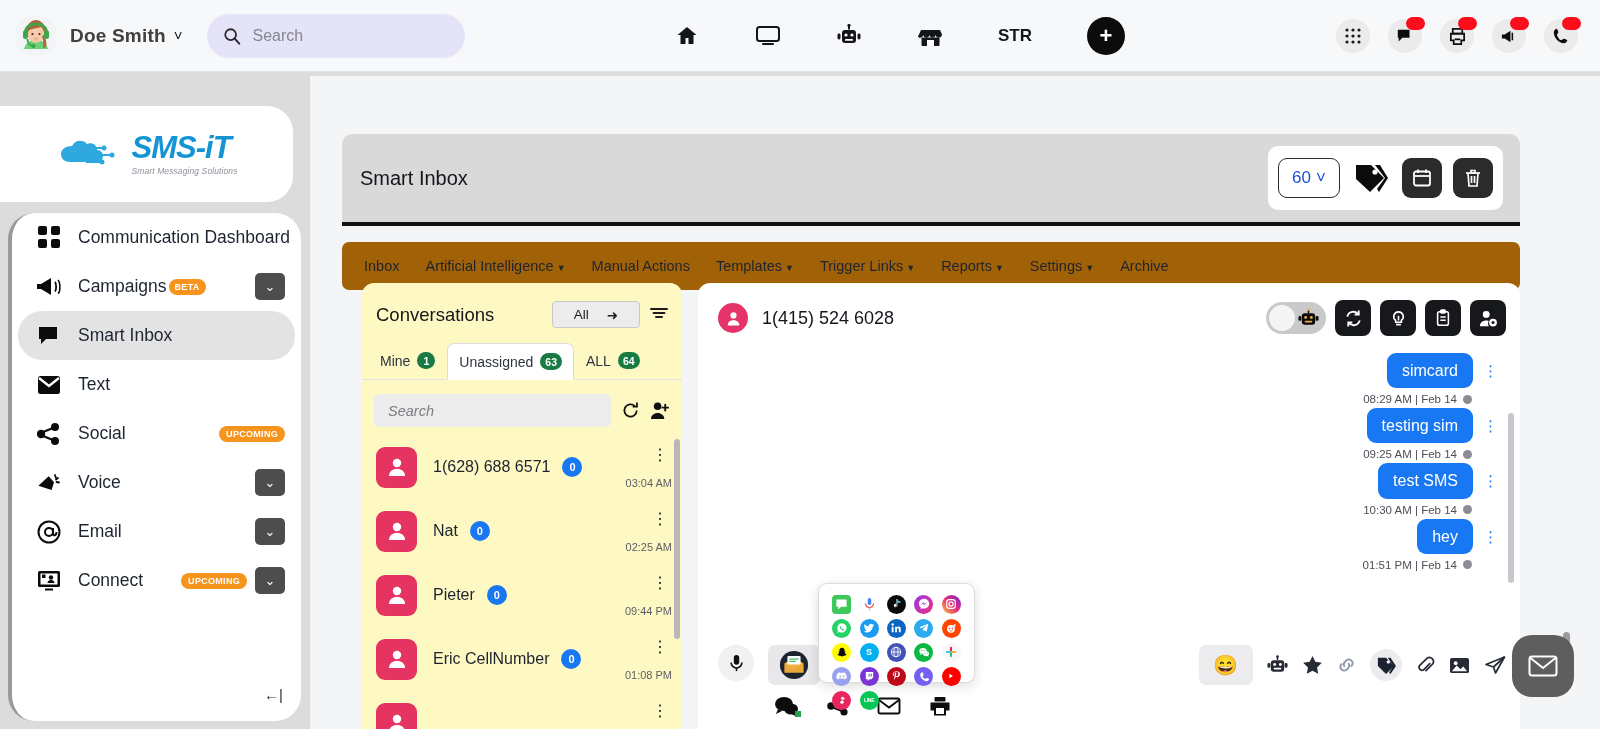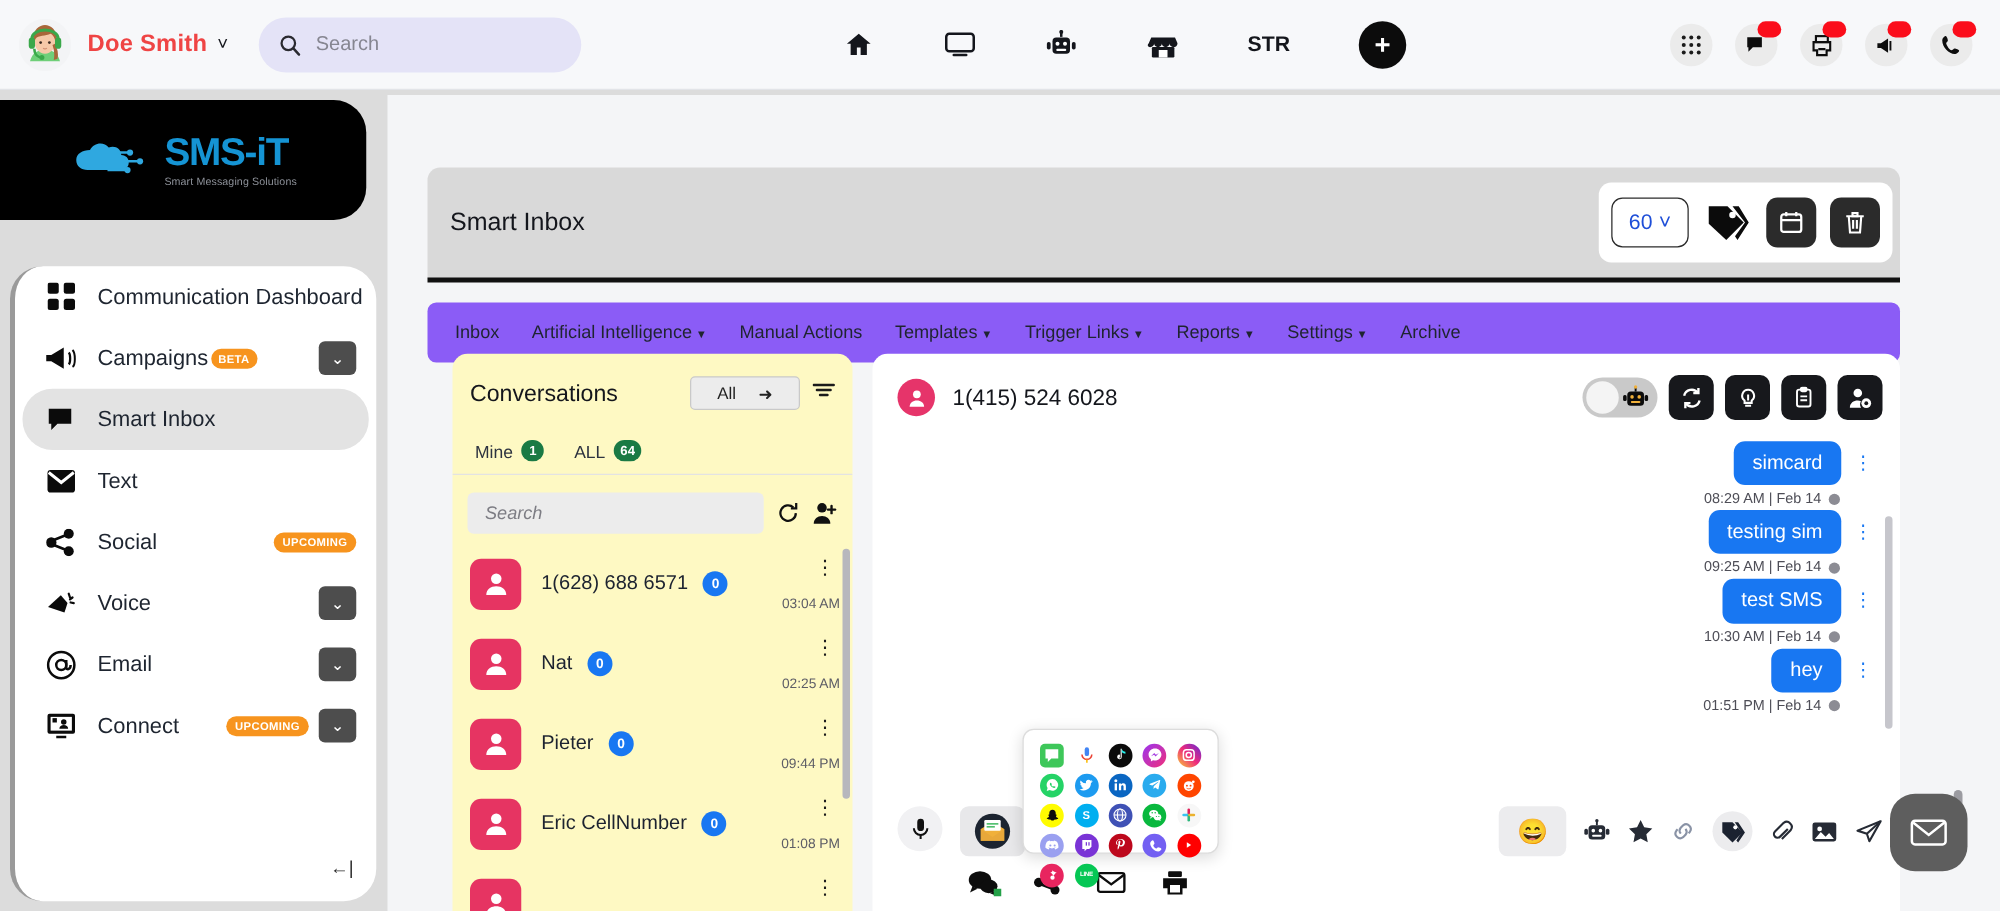--- a/index.html
+++ b/index.html
@@ -17,21 +17,21 @@
     background: #f7f8fa;
     display: flex; align-items: center;
     border-bottom: 1px solid #e2e4e8;
     z-index: 30;
   }
   .avatar-wrap {
     margin-left: 14px; width: 44px; height: 44px; flex: 0 0 auto;
     display: flex; align-items: center; justify-content: center;
   }
   .user-name {
-    margin-left: 12px; font-size: 19px; font-weight: bold; color: #ef4444;
+    margin-left: 12px; font-size: 19px; font-weight: bold; color: #404040;
     letter-spacing: .2px;
   }
   .user-caret { margin-left: 8px; color: #14161c; font-size: 15px; }
   .searchbox {
     margin-left: 24px; width: 258px; height: 44px; border-radius: 22px;
     background: #e4e3f7; display: flex; align-items: center; padding: 0 16px;
   }
   .searchbox .q { width: 18px; height: 18px; flex: 0 0 auto; }
   .searchbox .ph { margin-left: 12px; color: #868691; font-size: 16px; }
   .center-nav {
@@ -54,24 +54,25 @@
     display: flex; align-items: center; justify-content: center;
     position: relative; cursor: pointer;
   }
   .circ-btn .badge {
     position: absolute; top: -2px; right: -3px;
     background: #fb0d1b; border-radius: 8px; width: 19px; height: 13px;
   }
 
   
   .sidebar-logo {
-    position: absolute; left: 0; top: 80px; width: 293px; height: 96px;
-    background: #000000; border-radius: 0 26px 26px 0;
+    position: absolute; left: 0; top: 106px; width: 293px; height: 96px;
+    background: #ffffff; border-radius: 0 26px 26px 0;
     display: flex; align-items: center; justify-content: center;
     z-index: 20;
+    font-style: italic;
   }
   .logo-row { display: flex; align-items: center; }
   .logo-text { display: flex; flex-direction: column; margin-left: 4px; }
   .logo-main { font-size: 31px; font-weight: bold; color: #1594d4; letter-spacing: -1px; line-height: 1; }
   .logo-sub { font-size: 8.5px; color: #8d9199; letter-spacing: .1px; margin-top: 3px; }
 
   .sidebar {
     position: absolute; left: 8px; top: 213px; width: 293px; height: 508px;
     background: #fff; border-radius: 26px; z-index: 20; overflow: hidden;
     border-left: 4px solid #9a9a9a;
@@ -105,38 +106,38 @@
   .panel-card {
     position: absolute; left: 32px; top: 58px; width: 1178px; height: 89px;
     background: #d9d9d9; border-radius: 10px 10px 0 0;
     display: flex; align-items: center;
   }
   .panel-title { margin-left: 18px; font-size: 20px; color: #14161c; }
   .panel-underline {
     position: absolute; left: 32px; top: 146px; width: 1178px; height: 4px; background: #111;
   }
   .head-tools {
-    position: absolute; right: 6px; top: 12px; height: 64px;
+    position: absolute; right: 17px; top: 12px; height: 64px;
     background: #fff; border-radius: 10px; display: flex; align-items: center;
     padding: 0 10px; gap: 11px;
   }
   .sel-60 {
     width: 62px; height: 40px; border: 1.5px solid #2b2b2b; border-radius: 9px;
     display: flex; align-items: center; justify-content: center; gap: 5px;
     font-size: 17px; color: #1f4fd8; cursor: pointer; background: #fff;
   }
   .dark-sq {
     width: 40px; height: 40px; border-radius: 9px; background: #2b2b2b;
     display: flex; align-items: center; justify-content: center; cursor: pointer;
   }
   .tag-ico-btn { width: 40px; height: 40px; display:flex; align-items:center; justify-content:center; cursor:pointer; }
 
   .menubar {
     position: absolute; left: 32px; top: 166px; width: 1178px; height: 48px;
-    background: #8b5cf6; border-radius: 7px; display: flex; align-items: center;
+    background: #a16207; border-radius: 7px; display: flex; align-items: center;
     padding-left: 22px; gap: 26px;
   }
   .menu-item { font-size: 14.5px; color: #1f2430; cursor: pointer; white-space: nowrap; }
   .menu-item .caret { font-size: 9px; margin-left: 3px; }
 
   
   .conv-panel {
     position: absolute; left: 52px; top: 207px; width: 320px; height: 446px;
     background: #fef9c3; border-radius: 12px 12px 0 0; overflow: hidden;
   }
@@ -586,20 +587,24 @@
             <line x1="3.5" y1="8" x2="14.5" y2="8"></line>
             <line x1="6" y1="12" x2="12" y2="12"></line>
           </svg>
       </span>
     </div>
 
     <div class="tabs">
       <div class="tab">
         <span>Mine</span>
         <span class="cnt">1</span>
+      </div>
+      <div class="tab active">
+        <span>Unassigned</span>
+        <span class="cnt">63</span>
       </div>
       <div class="tab">
         <span>ALL</span>
         <span class="cnt">64</span>
       </div>
     </div>
 
     <div class="conv-search-row">
       <div class="conv-search">
         <span>Search</span>

